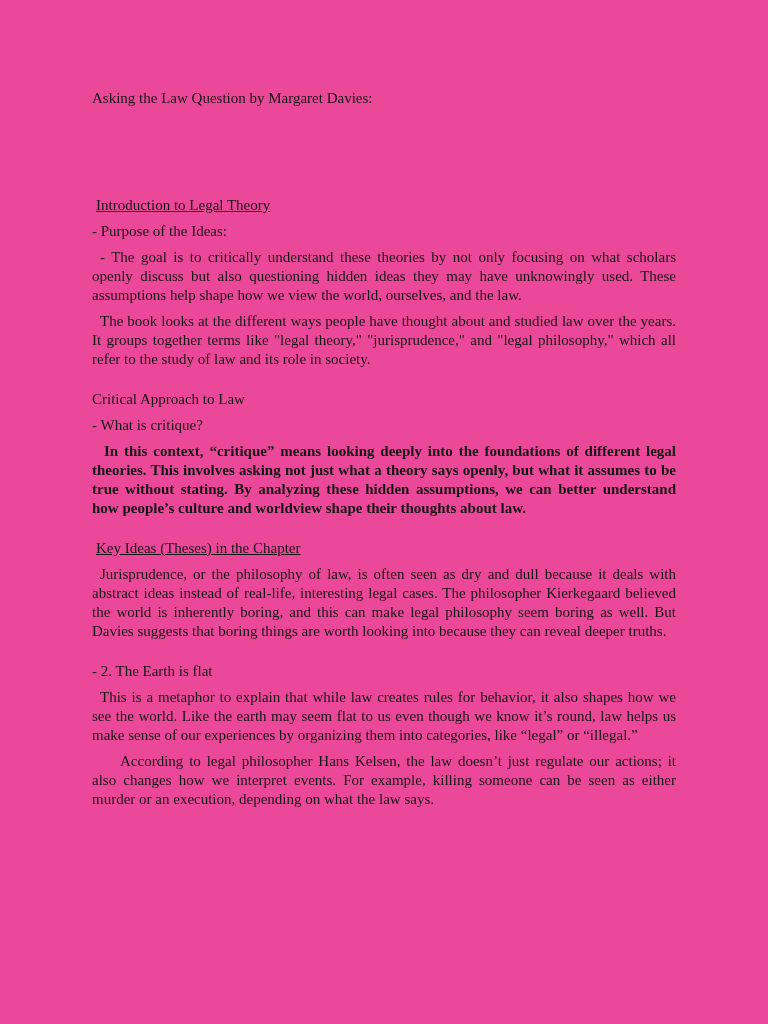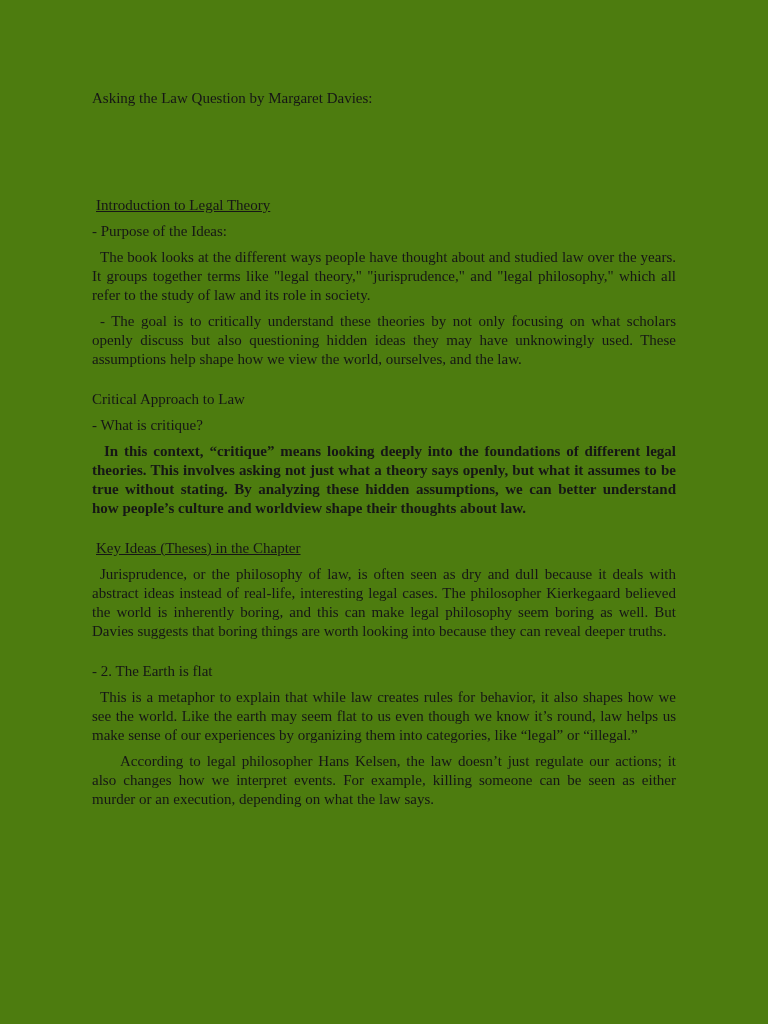--- a/index.html
+++ b/index.html
@@ -5,21 +5,21 @@
   html, body {
     margin: 0;
     padding: 0;
     background: #ffffff;
   }
   .page {
     position: relative;
     box-sizing: border-box;
     width: 768px;
     height: 1024px;
-    background: #4d7c0f;
+    background: #ec4899;
     padding: 89px 92px 17px 92px;
     font-family: "Liberation Serif", "DejaVu Serif", serif;
     font-size: 15px;
     line-height: 19px;
     color: #161616;
     overflow: hidden;
   }
   .page p {
     margin: 0 0 7px 0;
     text-align: justify;
@@ -41,23 +41,23 @@
 <body>
 
 <div class="page">
 
   <p class="title">Asking the Law Question by Margaret Davies:</p>
 
   <p class="heading ind-4">Introduction to Legal Theory</p>
 
   <p class="item">- Purpose of the Ideas:</p>
 
+  <p class="para ind-8">- The goal is to critically understand these theories by not only focusing on what scholars openly discuss but also questioning hidden ideas they may have unknowingly used. These assumptions help shape how we view the world, ourselves, and the law.</p>
+
   <p class="para ind-8">The book looks at the different ways people have thought about and studied law over the years. It groups together terms like "legal theory," "jurisprudence," and "legal philosophy," which all refer to the study of law and its role in society.</p>
-
-  <p class="para ind-8">- The goal is to critically understand these theories by not only focusing on what scholars openly discuss but also questioning hidden ideas they may have unknowingly used. These assumptions help shape how we view the world, ourselves, and the law.</p>
 
   <p class="heading sec-gap">Critical Approach to Law</p>
 
   <p class="item">- What is critique?</p>
 
   <p class="para ind-12">In this context, “critique” means looking deeply into the foundations of different legal theories. This involves asking not just what a theory says openly, but what it assumes to be true without stating. By analyzing these hidden assumptions, we can better understand how people’s culture and worldview shape their thoughts about law.</p>
 
   <p class="heading sec-gap ind-4">Key Ideas (Theses) in the Chapter</p>
 
 

